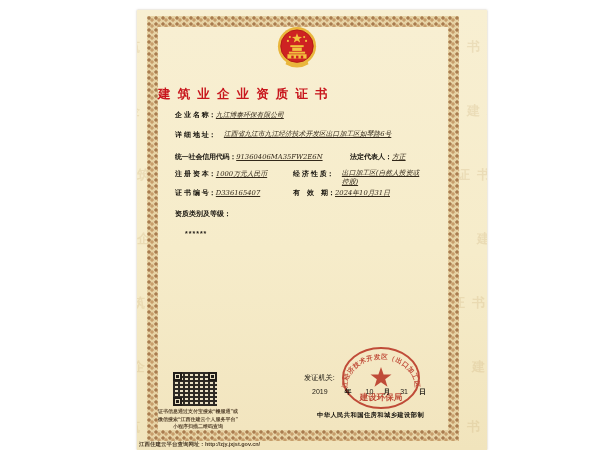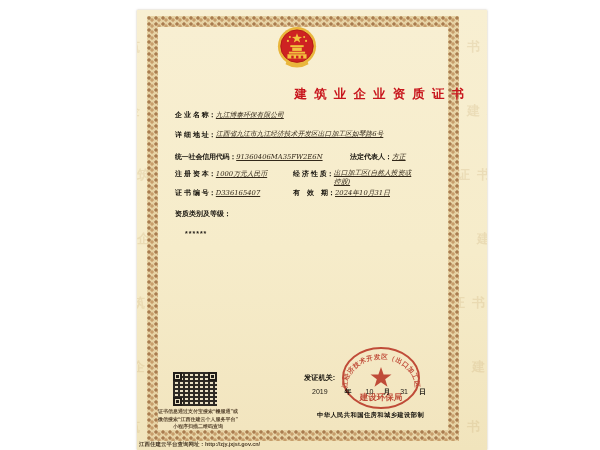--- a/index.html
+++ b/index.html
@@ -28,35 +28,35 @@
       radial-gradient(circle at 5px 4px, #c79e6c 1.3px, rgba(0,0,0,0) 2.1px),
       #e6d2a4;
     background-size:7px 6px, 7px 6px;
   }
   .lace-inner {
     position:absolute; inset:11px;
     background:linear-gradient(180deg,#f8efd2 0%, #f6ecca 55%, #f2e5bf 100%);
   }
   .emblem { position:absolute; left:139px; top:16px; width:42px; height:46px; }
   .title {
-    position:absolute; left:21px; top:76px; width:308px; text-align:right;
+    position:absolute; left:21px; top:76px; width:308px; text-align:left;
     font-family:"Liberation Serif", serif; font-weight:bold;
     font-size:12.5px; letter-spacing:2px; color:#c8161d; white-space:nowrap;
   }
   .row { position:absolute; left:38px; right:30px; font-size:7px; line-height:1.3; color:#1e1a14; }
   .lbl { font-weight:bold; color:#15120c; }
   .val {
     font-family:"DejaVu Serif", serif; font-style:italic; color:#33291a;
     font-size:6.8px;
     text-decoration:underline;
   }
-  .valblock { display:inline-block; vertical-align:top; }
+  .valblock { display:inline-block; vertical-align:top;margin-left:8px; }
   .col2 { position:absolute; left:118px; top:0; }
   .col2b { position:absolute; left:175px; top:0; }
-  .issuer-label { position:absolute; left:167px; top:363px; font-size:7.2px; font-weight:bold; color:#15120c; }
+  .issuer-label { position:absolute; left:167px; top:363px; font-size:7.2px; font-weight:normal; color:#15120c; }
   .dateline { position:absolute; left:175px; top:377px; font-size:7px; color:#1e1a14; white-space:nowrap; }
   .dateline .unit { font-weight:bold; }
   .dateline span { display:inline-block; }
   .made-by {
     position:absolute; left:180px; top:401px; font-size:6.3px; font-weight:bold;
     letter-spacing:.4px; color:#15120c; white-space:nowrap;
   }
   .seal { position:absolute; left:201px; top:333px; width:86px; height:70px;
           mix-blend-mode:multiply; opacity:.88; }
   .qr {

